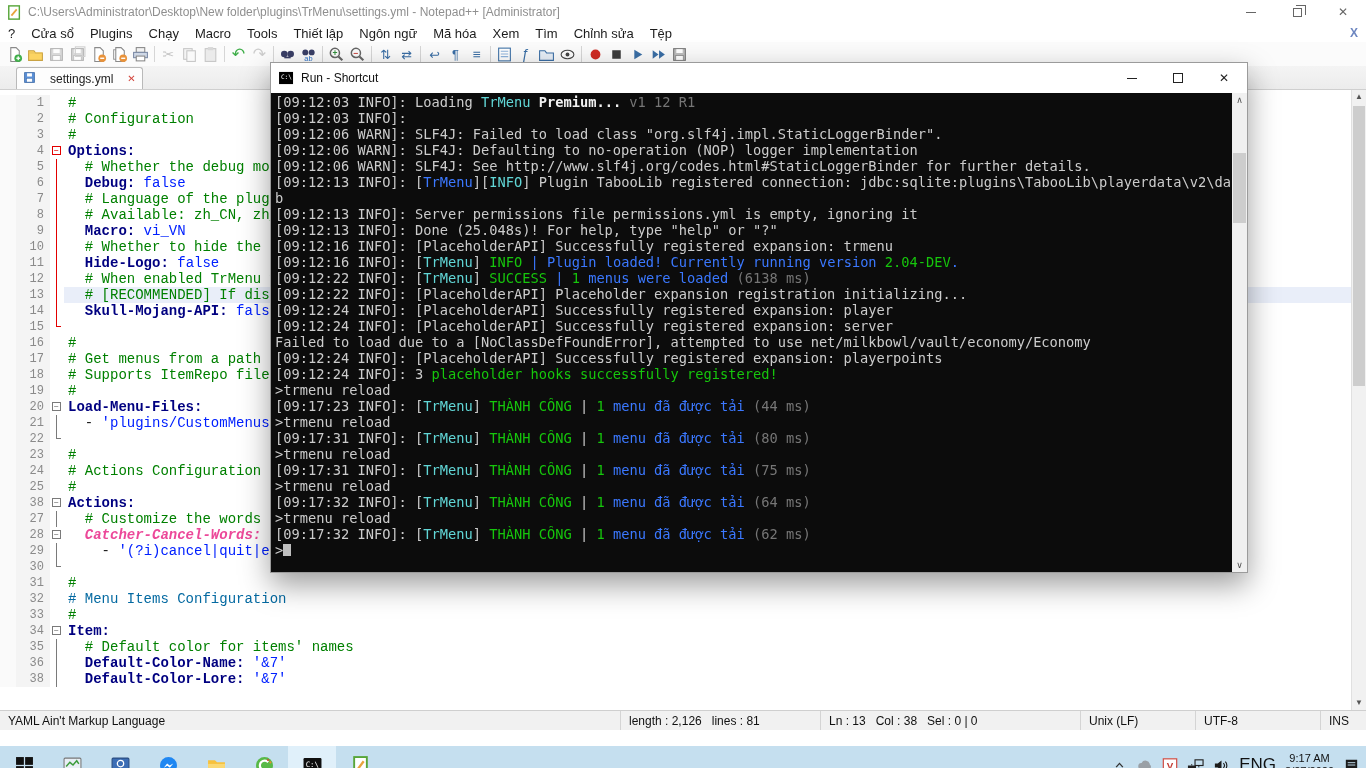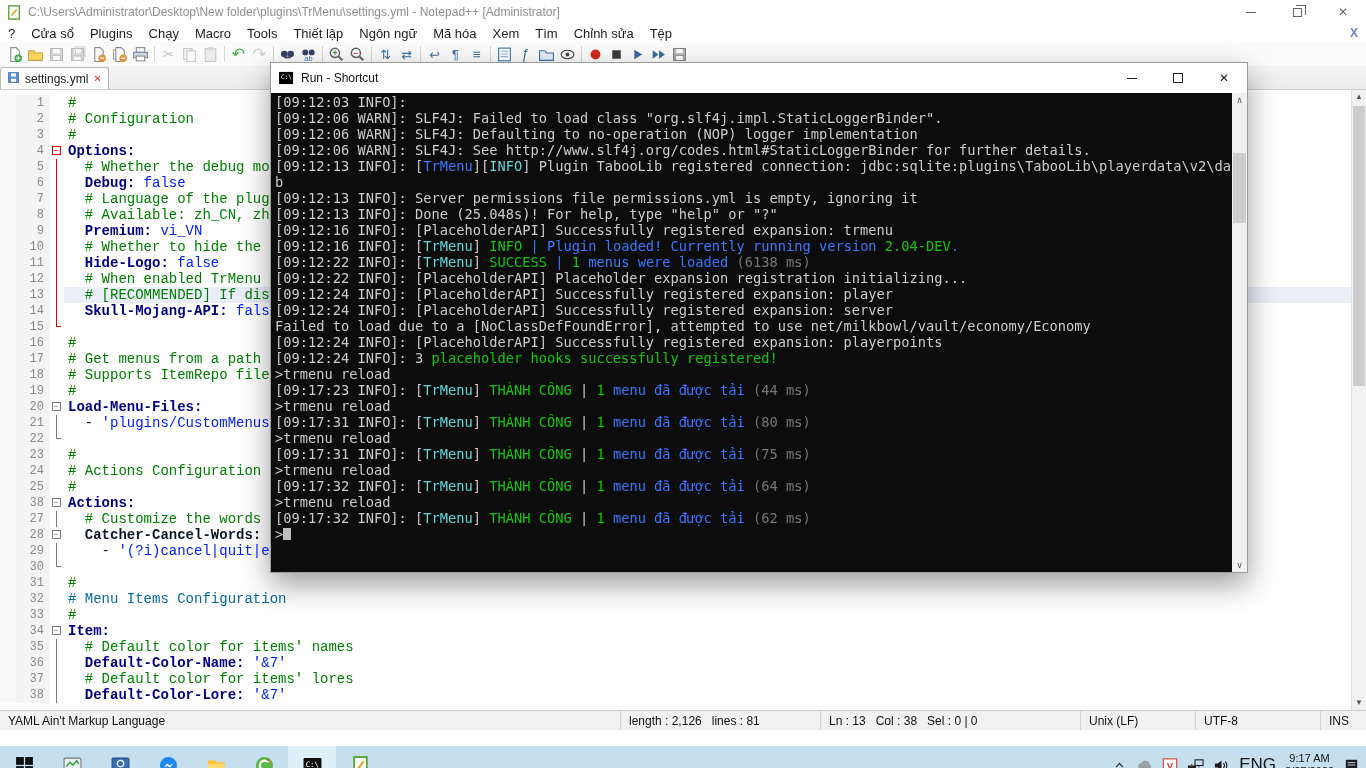--- a/index.html
+++ b/index.html
@@ -23,22 +23,22 @@
   .menuitem{ padding:0 8px; height:100%; display:flex; align-items:center; cursor:default; }
   .menubar-close{ margin-left:auto; margin-right:8px; color:#6d86c0; font-weight:bold; font-size:12px; }
 
   .toolbar{ position:absolute; left:0; top:42px; width:100%; height:24px; background:#fbfbfb;
             display:flex; align-items:center; padding-left:4px; }
   .tbico{ width:21px; height:21px; display:flex; align-items:center; justify-content:center; }
   .tbsep{ width:1px; height:16px; background:#d6d6d6; margin:0 3px; }
 
   .tabbar{ position:absolute; left:0; top:66px; width:100%; height:24px;
            background:linear-gradient(#f4f4f4,#ececec); border-bottom:1px solid #cfcfcf; display:flex; align-items:flex-end; }
-  .tab{ height:22px; margin-left:0; background:#fdfdfd; border:1px solid #b9b9b9; border-bottom:none;
-        border-radius:3px 3px 0 0; display:flex; align-items:center; padding:0 6px; font-size:12px; gap:5px; }
+  .tab{ height:22px; margin-left:16px; background:#fdfdfd; border:1px solid #b9b9b9; border-bottom:none;
+        border-radius:3px 3px 0 0; display:flex; align-items:center; padding:0 6px; font-size:12px; gap:14px; }
   .tab .tclose{ color:#d3453c; font-weight:bold; font-size:10px; }
 
   
   .editor{ position:absolute; left:0; top:90px; width:100%; height:620px; background:#fff; overflow:hidden; }
   .elines{ position:absolute; left:0; top:5px; right:15px; }
   .eline{ display:flex; height:16px; line-height:16px; font-family:"Liberation Mono","DejaVu Sans Mono",monospace; font-size:14px; }
   .bm{ width:16px; background:#fafafa; }
   .ln{ width:34px; background:#f4f4f4; color:#8a8a8a; text-align:right; padding-right:6px;
        font-size:12px; font-family:"Liberation Mono",monospace; }
   .fold{ width:14px; background:#fff; position:relative; }
@@ -391,21 +391,21 @@
             <span class="fv" style="background: rgb(227, 0, 0);"></span>
           </span>
           <span class="code"><span style="color: rgb(0, 128, 0);">  # Available: zh_CN, zh_T</span></span>
         </div>
         <div class="eline">
           <span class="bm"></span>
           <span class="ln">9</span>
           <span class="fold">
             <span class="fv" style="background: rgb(227, 0, 0);"></span>
           </span>
-          <span class="code"><span style="color: rgb(0, 0, 128); font-weight: bold;">  Premium:</span><span style="color: rgb(0, 32, 255);"> vi_VN</span></span>
+          <span class="code"><span style="color: rgb(0, 0, 128); font-weight: bold;">  Macro:</span><span style="color: rgb(0, 32, 255);"> vi_VN</span></span>
         </div>
         <div class="eline">
           <span class="bm"></span>
           <span class="ln">10</span>
           <span class="fold">
             <span class="fv" style="background: rgb(227, 0, 0);"></span>
           </span>
           <span class="code"><span style="color: rgb(0, 128, 0);">  # Whether to hide the Lo</span></span>
         </div>
         <div class="eline">
@@ -529,21 +529,21 @@
             <span class="fv" style="background: rgb(122, 122, 122);"></span>
           </span>
           <span class="code"><span style="color: rgb(0, 128, 0);">  # Customize the words us</span></span>
         </div>
         <div class="eline">
           <span class="bm"></span>
           <span class="ln">28</span>
           <span class="fold">
             <span class="fbox" style="border-color: rgb(122, 122, 122); color: rgb(122, 122, 122);">−</span>
           </span>
-          <span class="code"><span style="color: #0f172a; font-weight: bold;">  Catcher-Cancel-Words:</span></span>
+          <span class="code"><span style="color: #ec4899; font-weight: bold; font-style: italic;">  Catcher-Cancel-Words:</span></span>
         </div>
         <div class="eline">
           <span class="bm"></span>
           <span class="ln">29</span>
           <span class="fold">
             <span class="fv" style="background: rgb(122, 122, 122);"></span>
           </span>
           <span class="code"><span style="color: rgb(32, 32, 32);">    - </span><span style="color: rgb(0, 32, 255);">'(?i)cancel|quit|exi</span></span>
         </div>
         <div class="eline">
@@ -588,28 +588,20 @@
           </span>
           <span class="code"><span style="color: rgb(0, 128, 0);">  # Default color for items' names</span></span>
         </div>
         <div class="eline">
           <span class="bm"></span>
           <span class="ln">36</span>
           <span class="fold">
             <span class="fv" style="background: rgb(122, 122, 122);"></span>
           </span>
           <span class="code"><span style="color: rgb(0, 0, 128); font-weight: bold;">  Default-Color-Name:</span><span style="color: rgb(0, 32, 255);"> '&amp;7'</span></span>
-        </div>
-        <div class="eline">
-          <span class="bm"></span>
-          <span class="ln">37</span>
-          <span class="fold">
-            <span class="fv" style="background: rgb(122, 122, 122);"></span>
-          </span>
-          <span class="code"><span style="color: rgb(0, 128, 0);">  # Default color for items' lores</span></span>
         </div>
         <div class="eline">
           <span class="bm"></span>
           <span class="ln">38</span>
           <span class="fold">
             <span class="fv" style="background: rgb(122, 122, 122);"></span>
           </span>
           <span class="code"><span style="color: rgb(0, 0, 128); font-weight: bold;">  Default-Color-Lore:</span><span style="color: rgb(0, 32, 255);"> '&amp;7'</span></span>
         </div>
       </div>
@@ -643,20 +635,21 @@
             <span class="minbar" style="background:#222"></span>
           </span>
         <span class="c-ctrl">
             <span class="maxbox"></span>
           </span>
         <span class="c-ctrl">✕</span>
       </div>
     </div>
     <div class="c-body">
       <div class="c-lines" id="console-lines">
+          <div class="cline"><span style="color: rgb(204, 204, 204);">[09:12:03 INFO]: Loading </span><span style="color: rgb(97, 214, 214);">TrMenu</span><span style="color: rgb(204, 204, 204);"> </span><span style="color: rgb(242, 242, 242); font-weight: bold;">Premium...</span><span style="color: rgb(118, 118, 118);"> v1_12_R1</span></div>
           <div class="cline"><span style="color: rgb(204, 204, 204);">[09:12:03 INFO]:</span></div>
           <div class="cline"><span style="color: rgb(204, 204, 204);">[09:12:06 WARN]: SLF4J: Failed to load class "org.slf4j.impl.StaticLoggerBinder".</span></div>
           <div class="cline"><span style="color: rgb(204, 204, 204);">[09:12:06 WARN]: SLF4J: Defaulting to no-operation (NOP) logger implementation</span></div>
           <div class="cline"><span style="color: rgb(204, 204, 204);">[09:12:06 WARN]: SLF4J: See http://www.slf4j.org/codes.html#StaticLoggerBinder for further details.</span></div>
           <div class="cline"><span style="color: rgb(204, 204, 204);">[09:12:13 INFO]: [</span><span style="color: rgb(59, 120, 255);">TrMenu</span><span style="color: rgb(204, 204, 204);">][</span><span style="color: rgb(97, 214, 214);">INFO</span><span style="color: rgb(204, 204, 204);">] Plugin TabooLib registered connection: jdbc:sqlite:plugins\TabooLib\playerdata\v2\data.db</span></div>
           <div class="cline"><span style="color: rgb(204, 204, 204);">b</span></div>
           <div class="cline"><span style="color: rgb(204, 204, 204);">[09:12:13 INFO]: Server permissions file permissions.yml is empty, ignoring it</span></div>
           <div class="cline"><span style="color: rgb(204, 204, 204);">[09:12:13 INFO]: Done (25.048s)! For help, type "help" or "?"</span></div>
           <div class="cline"><span style="color: rgb(204, 204, 204);">[09:12:16 INFO]: [PlaceholderAPI] Successfully registered expansion: trmenu</span></div>
           <div class="cline"><span style="color: rgb(204, 204, 204);">[09:12:16 INFO]: [</span><span style="color: rgb(97, 214, 214);">TrMenu</span><span style="color: rgb(204, 204, 204);">] </span><span style="color: rgb(22, 198, 12);">INFO</span><span style="color: rgb(59, 120, 255);"> | </span><span style="color: rgb(59, 120, 255);">Plugin loaded! Currently running version </span><span style="color: rgb(22, 198, 12);">2.04-DEV</span><span style="color: rgb(59, 120, 255);">.</span></div>

